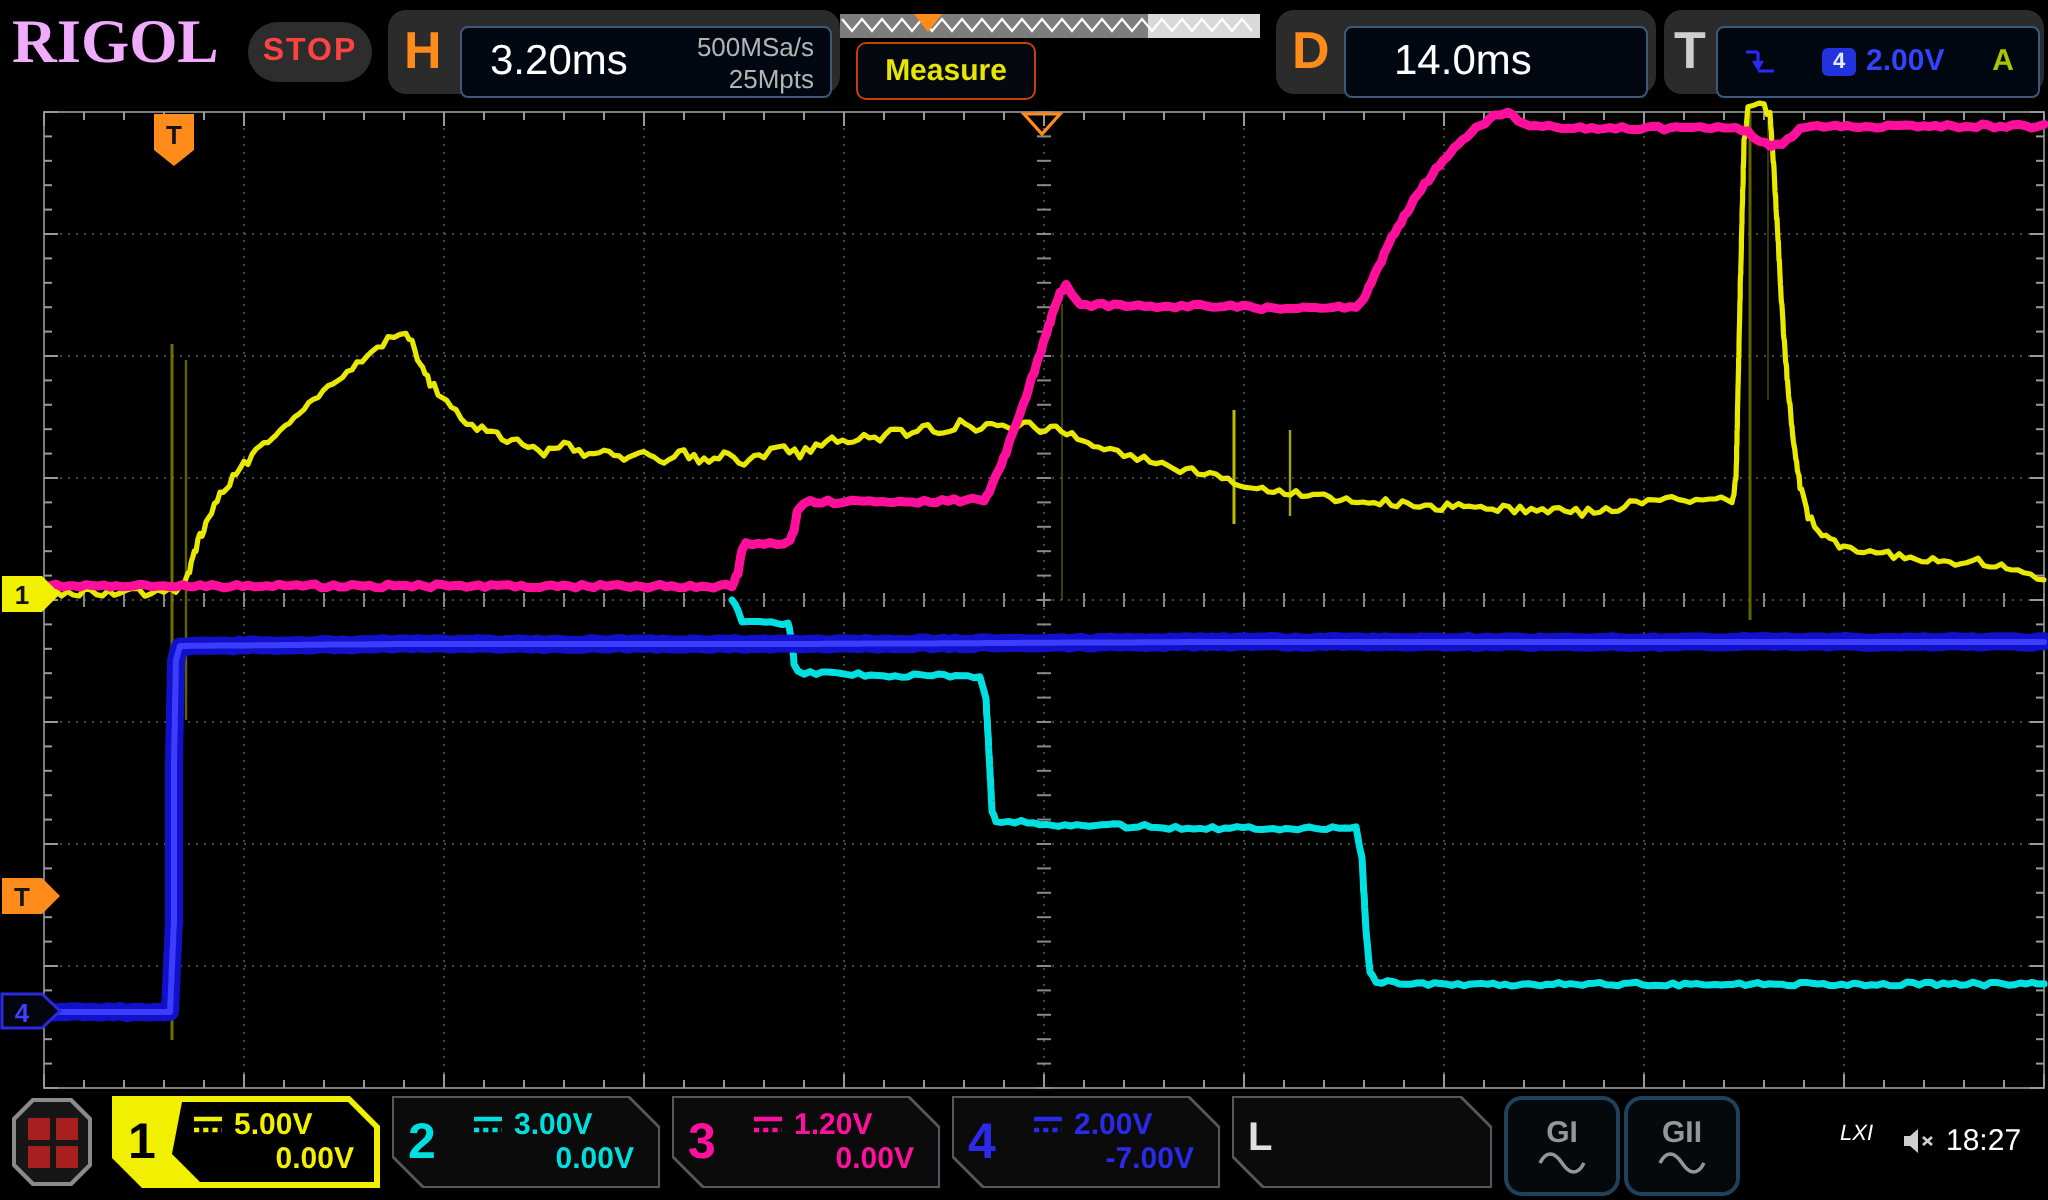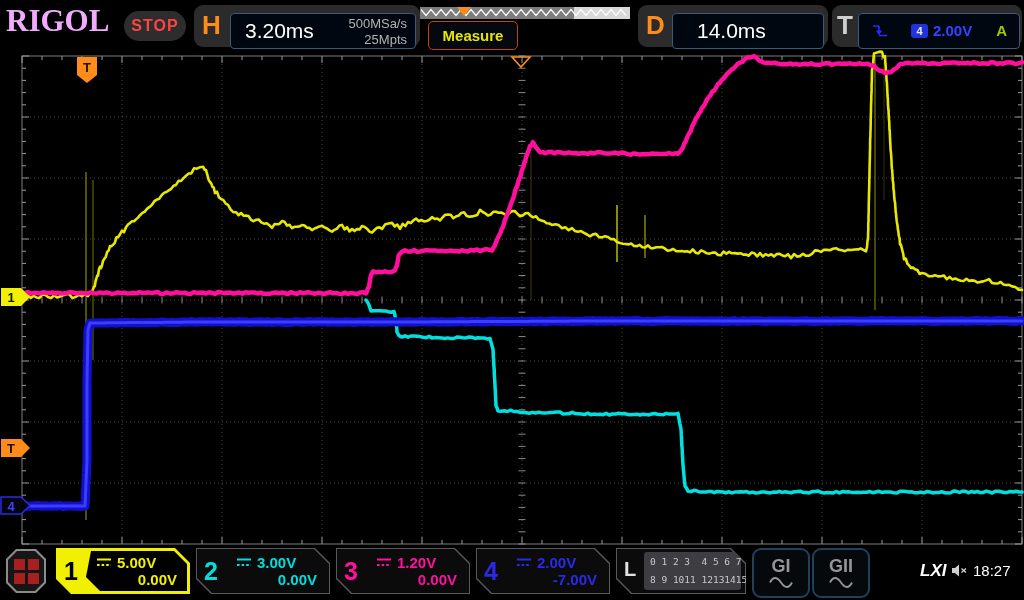--- a/index.html
+++ b/index.html
@@ -68,24 +68,24 @@
   .lfill{position:absolute;inset:1px;background:#0b0b0b;
          clip-path:polygon(0 0,calc(100% - 15px) 0,100% 15px,100% 100%,15px 100%,0 calc(100% - 15px));}
   .llet{position:absolute;left:8px;top:10px;font-size:20px;font-weight:bold;color:#e0e0e0;}
   .lpanel{position:absolute;left:28px;top:4px;right:5px;bottom:4px;background:#3e3e42;border-radius:3px;
           font-family:"DejaVu Sans Mono",monospace;font-size:9.5px;color:#c9c9c9;
           white-space:pre;line-height:1.85;padding:1px 0 0 6px;}
 
   .genbox{position:absolute;top:548px;width:54px;height:46px;background:#06090c;
           border:2px solid #20415c;border-radius:9px;
           display:flex;flex-direction:column;align-items:center;justify-content:center;gap:1px;}
-  .genbox .glabel{color:#969696;font-weight:bold;font-size:18px;line-height:1;}
+  .genbox .glabel{color:#969696;font-weight:bold;font-size:15px;line-height:1;}
   .gi{left:752px;} .gii{left:812px;}
 
-  .lxi{position:absolute;left:920px;top:561px;color:#fff;font-weight:bold;font-style:italic;font-size:17px;}
+  .lxi{position:absolute;left:920px;top:561px;color:#fff;font-weight:normal;font-style:italic;font-size:11px;}
   .spk{position:absolute;left:951px;top:563px;}
   .time{position:absolute;left:973px;top:562px;color:#fff;font-size:15px;}
 </style>
 </head>
 <body>
 
 <div class="stage">
 
   <svg id="scope" width="1024" height="600">
       <g>
@@ -533,22 +533,20 @@
           </span>
           <span>2.00V</span>
         </div>
       <div class="chrow2">-7.00V</div>
     </div>
   </div>
 
   <div class="lbox">
     <div class="lfill"></div>
     <div class="llet">L</div>
-    <div class="lpanel"><span>0 1 2 3  4 5 6 7</span>
-<span>8 9 1011 12131415</span></div>
   </div>
 
   <div class="genbox gi">
     <span class="glabel">GI</span>
     <svg width="26" height="13" viewBox="0 0 26 13">
       <path d="M2 6.5 C5 0.5, 9 0.5, 13 6.5 C17 12.5, 21 12.5, 24 6.5" stroke="#969696" stroke-width="1.8" fill="none"></path>
     </svg>
   </div>
   <div class="genbox gii">
     <span class="glabel">GII</span>

